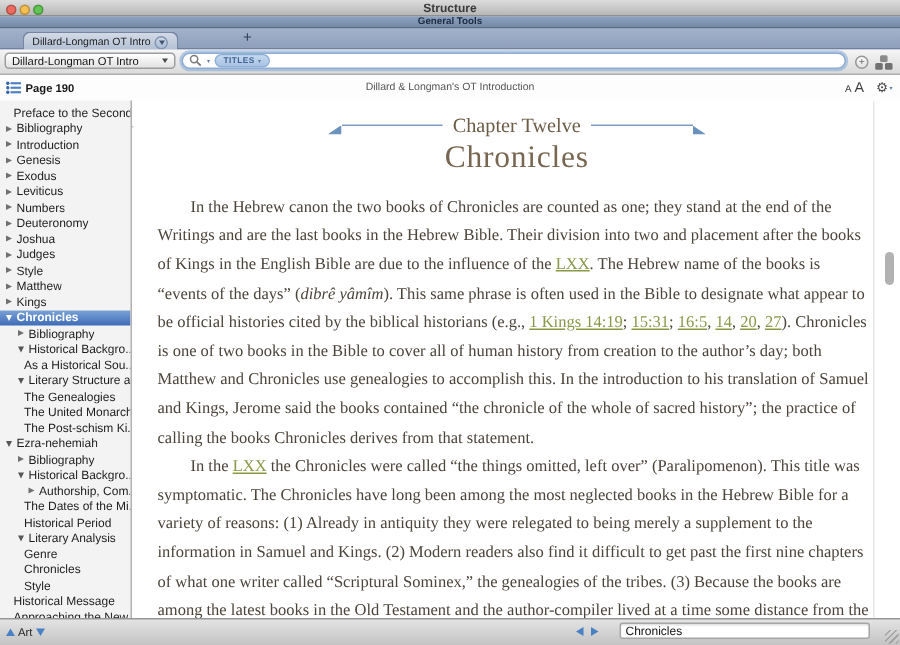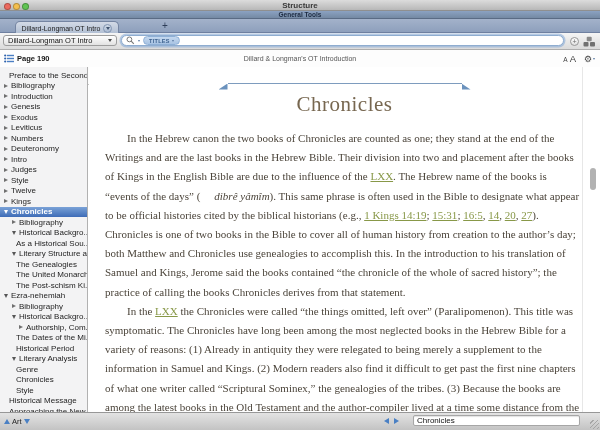--- a/index.html
+++ b/index.html
@@ -76,21 +76,21 @@
   .ornament{width:252px;margin:9px auto 0;display:flex;align-items:center;height:15px;}
   .orn-line{flex:1;height:1px;background:#7e9cbe;}
   .orn-flag{width:9px;height:6px;background:#6b92bd;position:relative;top:3px;}
   .orn-flag.left{clip-path:polygon(0 100%,100% 0,100% 100%);}
   .orn-flag.right{clip-path:polygon(0 0,0 100%,100% 100%);}
   .chapter-label{font-size:13.5px;color:#6b5c46;padding:0 7px;white-space:nowrap;}
   .article-title{margin:1px 0 0;text-align:center;font-size:21px;font-weight:normal;color:#776750;letter-spacing:.5px;}
   .article-body{margin:12px 20px 0 16px;font-size:11px;line-height:19.2px;}
   .body-para{margin:0;text-indent:22px;}
   .ref-link{color:#889848;text-decoration:underline;cursor:pointer;}
-  .it{font-style:italic;padding-left:14px;}
+  .it{font-style:italic;}
   .scroll-gutter{position:absolute;right:0;top:0;bottom:0;width:17px;border-left:1px solid #e7e7e7;background:#fff;}
   .scroll-thumb{position:absolute;right:4px;top:101px;width:6px;height:22px;border-radius:3px;background:#b2b2b2;}
 
   
   .bottombar{position:absolute;left:0;top:412px;width:600px;height:18px;
     background:linear-gradient(#e5e5e5,#c3c3c3);box-shadow:inset 0 1px 0 #979797;}
   .art-nav{position:absolute;left:4px;top:0;height:18px;display:flex;align-items:center;gap:2px;}
   .tri-up-b{width:0;height:0;border-left:3.5px solid transparent;border-right:3.5px solid transparent;border-bottom:5px solid #4a80c4;}
   .tri-down-b{width:0;height:0;border-left:3.5px solid transparent;border-right:3.5px solid transparent;border-top:5px solid #4a80c4;}
   .art-label{font-size:7.5px;color:#242424;}
@@ -203,33 +203,33 @@
       <div class="toc-row l0">
         <span class="arrow right"></span>
         <span class="toc-label">Numbers</span>
       </div>
       <div class="toc-row l0">
         <span class="arrow right"></span>
         <span class="toc-label">Deuteronomy</span>
       </div>
       <div class="toc-row l0">
         <span class="arrow right"></span>
-        <span class="toc-label">Intro</span>
+        <span class="toc-label">Joshua</span>
       </div>
       <div class="toc-row l0">
         <span class="arrow right"></span>
         <span class="toc-label">Judges</span>
       </div>
       <div class="toc-row l0">
         <span class="arrow right"></span>
         <span class="toc-label">Style</span>
       </div>
       <div class="toc-row l0">
         <span class="arrow right"></span>
-        <span class="toc-label">Twelve</span>
+        <span class="toc-label">Matthew</span>
       </div>
       <div class="toc-row l0">
         <span class="arrow right"></span>
         <span class="toc-label">Kings</span>
       </div>
       <div class="toc-row l0 selected">
         <span class="arrow down"></span>
         <span class="toc-label">Chronicles</span>
       </div>
       <div class="toc-row l1">
@@ -296,20 +296,21 @@
       </div>
       <div class="toc-row l0 leaf">
         <span class="toc-label">Approaching the New...</span>
       </div>
     </div>
 
   <div class="content">
     <div class="ornament">
       <span class="orn-flag left"></span>
       <span class="orn-line"></span>
+      <span class="chapter-label">Chapter Twelve</span>
       <span class="orn-line"></span>
       <span class="orn-flag right"></span>
     </div>
     <h1 class="article-title">Chronicles</h1>
     <div class="article-body">
         <p class="body-para"><span>In the Hebrew canon the two books of Chronicles are counted as one; they stand at the end of the Writings and are the last books in the Hebrew Bible. Their division into two and placement after the books of Kings in the English Bible are due to the influence of the </span><span class="ref-link">LXX</span><span>. The Hebrew name of the books is “events of the days” (</span><span class="it">dibrê yâmîm</span><span>). This same phrase is often used in the Bible to designate what appear to be official histories cited by the biblical historians (e.g., </span><span class="ref-link">1 Kings 14:19</span><span>; </span><span class="ref-link">15:31</span><span>; </span><span class="ref-link">16:5</span><span>, </span><span class="ref-link">14</span><span>, </span><span class="ref-link">20</span><span>, </span><span class="ref-link">27</span><span>). Chronicles is one of two books in the Bible to cover all of human history from creation to the author’s day; both Matthew and Chronicles use genealogies to accomplish this. In the introduction to his translation of Samuel and Kings, Jerome said the books contained “the chronicle of the whole of sacred history”; the practice of calling the books Chronicles derives from that statement.</span></p>
         <p class="body-para"><span>In the </span><span class="ref-link">LXX</span><span> the Chronicles were called “the things omitted, left over” (Paralipomenon). This title was symptomatic. The Chronicles have long been among the most neglected books in the Hebrew Bible for a variety of reasons: (1) Already in antiquity they were relegated to being merely a supplement to the information in Samuel and Kings. (2) Modern readers also find it difficult to get past the first nine chapters of what one writer called “Scriptural Sominex,” the genealogies of the tribes. (3) Because the books are among the latest books in the Old Testament and the author-compiler lived at a time some distance from the events he narrated, critical scholarship has been quite skeptical about their historical worth.</span></p>
       </div>
     <div class="scroll-gutter">
       <div class="scroll-thumb"></div>

